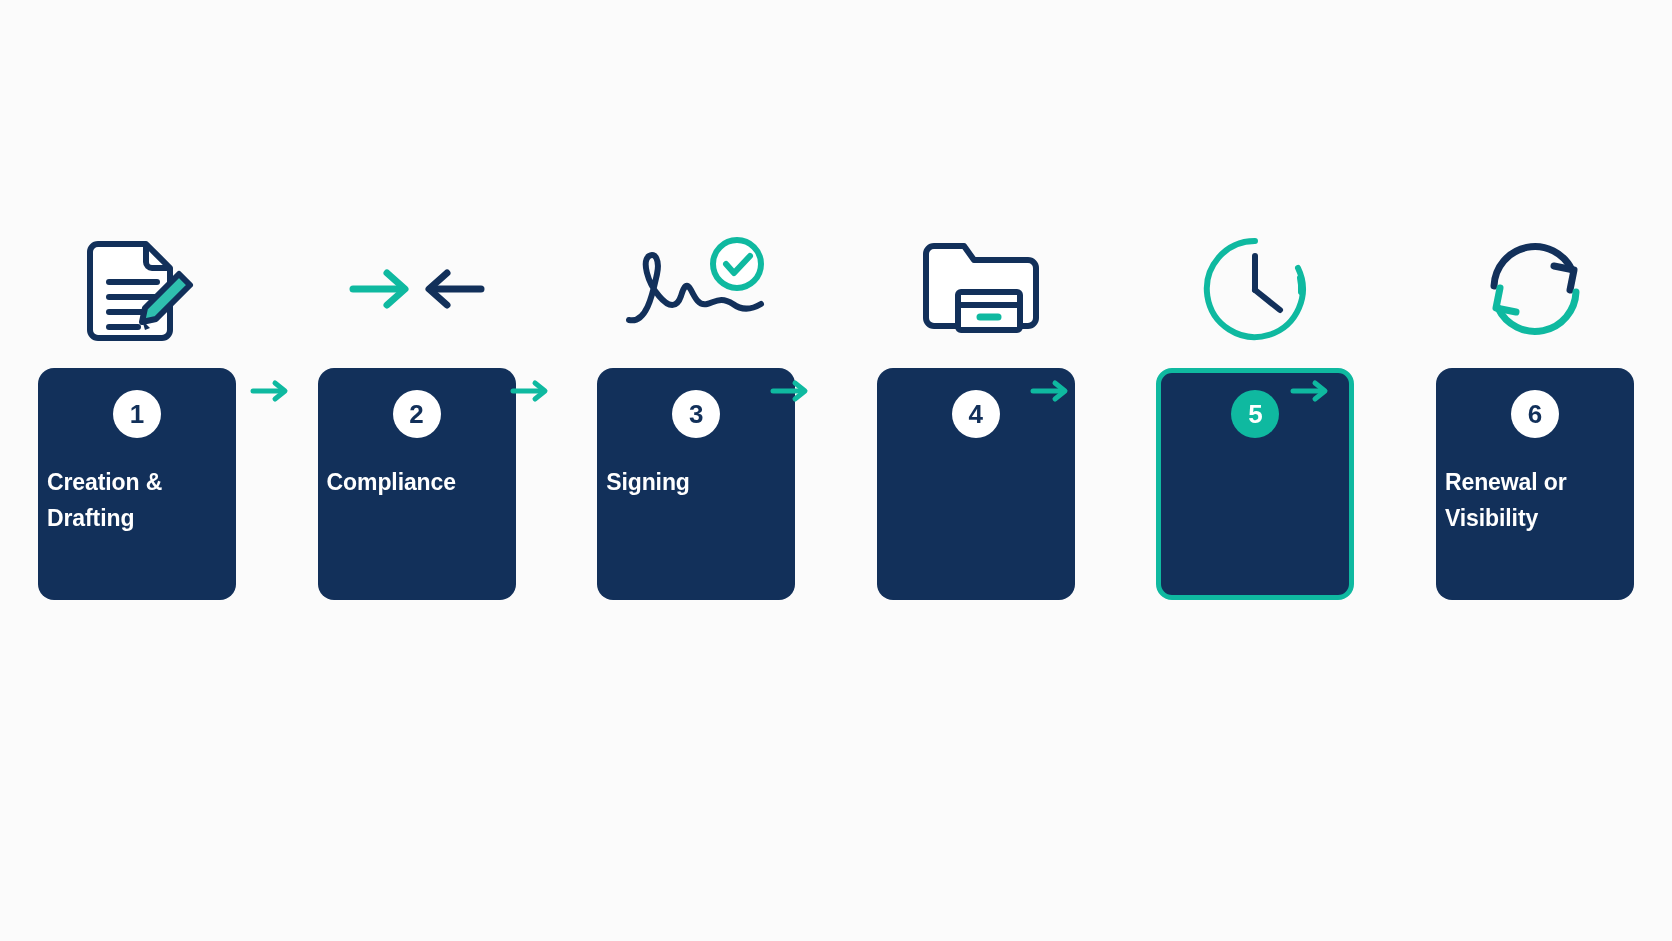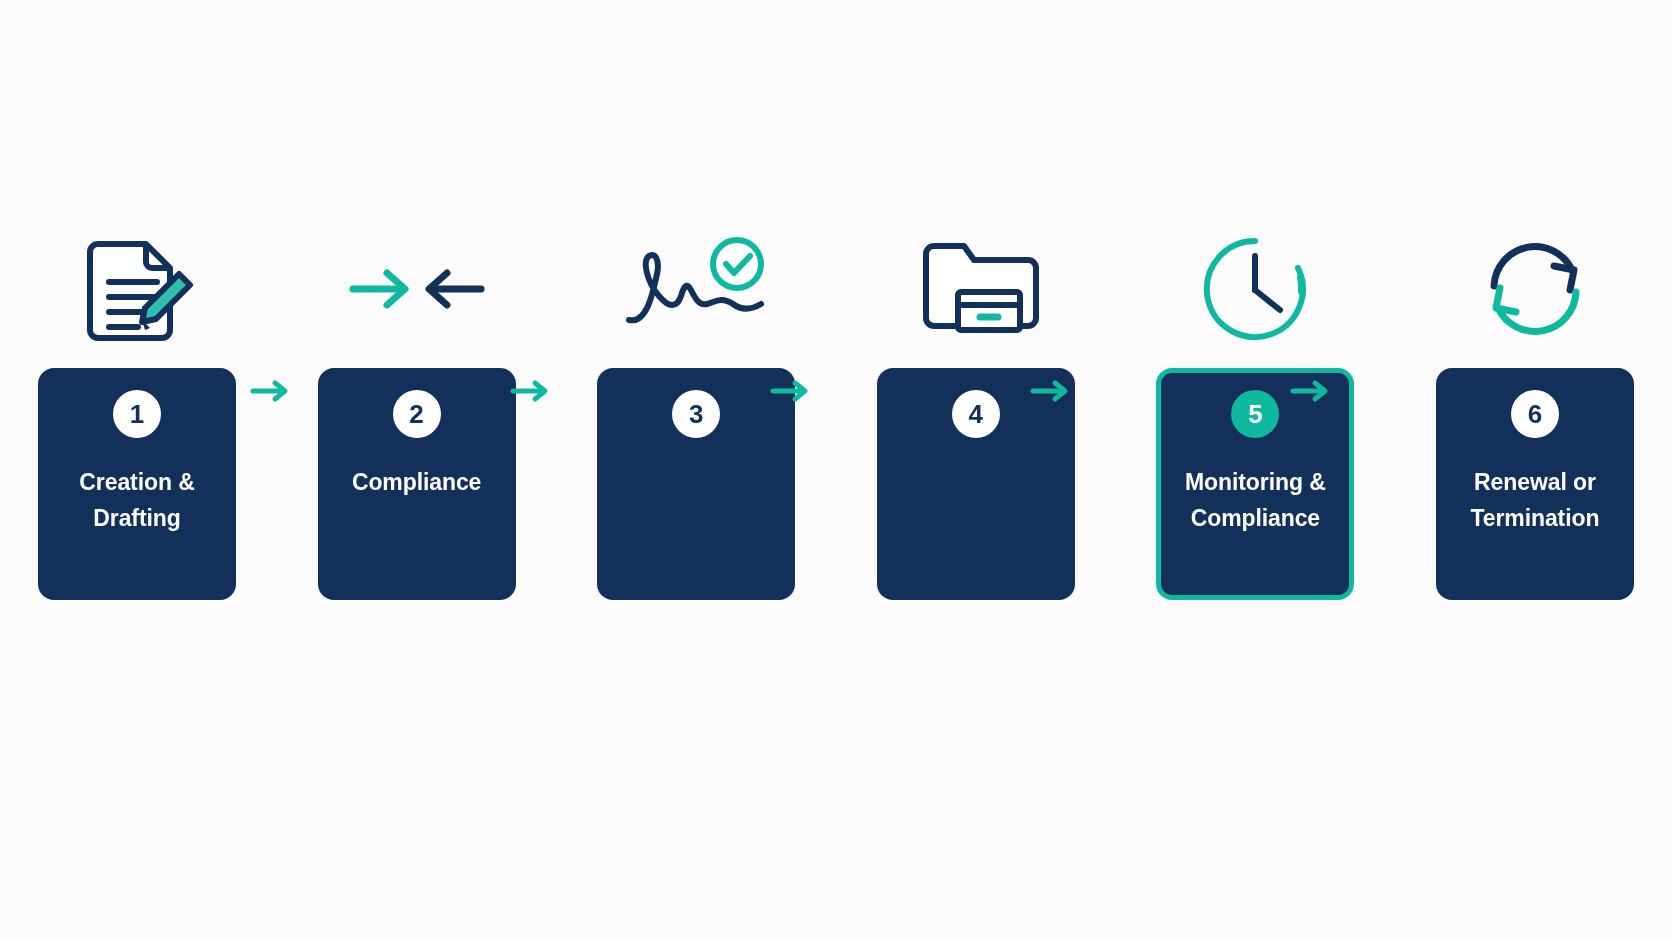--- a/index.html
+++ b/index.html
@@ -100,21 +100,21 @@
     background: #0fb9a0;
     color: #ffffff;
   }
 
   .step-label {
     margin-top: 27px;
     color: #ffffff;
     font-size: 23px;
     font-weight: bold;
     line-height: 1.55;
-    text-align: center;
+    text-align: left;
     width: 180px;
     letter-spacing: -0.1px;
   }
 
   
   .connector {
     position: absolute;
     top: 376px;
     width: 44px;
     height: 30px;
@@ -171,20 +171,21 @@
         <svg width="150" height="110" viewBox="0 0 150 110" fill="none">
           <path d="M8 86 C26 90 32 58 36 40 C39 26 34 18 28 22 C21 27 26 48 38 62
                    C48 74 56 74 60 62 C63 52 66 48 70 56 C74 64 78 72 86 70
                    C94 68 100 62 112 70 C120 76 130 76 140 70" stroke="#12305a" stroke-width="6" stroke-linecap="round" fill="none"></path>
           <circle cx="116" cy="30" r="24" stroke="#0fb9a0" stroke-width="6" fill="#ffffff"></circle>
           <path d="M105 30 l8 9 16 -17" stroke="#0fb9a0" stroke-width="6" stroke-linecap="round" stroke-linejoin="round" fill="none"></path>
         </svg>
       </div>
       <div class="step-card">
         <div class="step-badge">3</div>
+        <div class="step-label">Signing</div>
       </div>
     </div>
 
     <div class="step">
       <div class="step-icon">
         <svg width="120" height="110" viewBox="0 0 120 110" fill="none">
           <path d="M10 20 a8 8 0 0 1 8 -8 h30 l10 14 h54 a8 8 0 0 1 8 8 v50 a8 8 0 0 1 -8 8
                    h-94 a8 8 0 0 1 -8 -8 z" stroke="#12305a" stroke-width="6" stroke-linejoin="round" fill="#ffffff"></path>
           <rect x="42" y="58" width="62" height="38" rx="3" stroke="#12305a" stroke-width="6" fill="#ffffff"></rect>
           <line x1="42" y1="71" x2="104" y2="71" stroke="#12305a" stroke-width="6"></line>
@@ -200,36 +201,35 @@
       <div class="step-icon">
         <svg width="110" height="110" viewBox="0 0 110 110" fill="none">
           <path d="M55 7 a48 48 0 1 0 43 27" stroke="#0fb9a0" stroke-width="6" stroke-linecap="round" fill="none"></path>
           <path d="M100 44 a48 48 0 0 1 1 14" stroke="#0fb9a0" stroke-width="6" stroke-linecap="round" fill="none"></path>
           <line x1="55" y1="22" x2="55" y2="56" stroke="#12305a" stroke-width="6" stroke-linecap="round"></line>
           <line x1="55" y1="56" x2="80" y2="76" stroke="#12305a" stroke-width="6" stroke-linecap="round"></line>
         </svg>
       </div>
       <div class="step-card is-active">
         <div class="step-badge">5</div>
-        <div class="step-label">Monitoring &amp; Compliance</div>
       </div>
     </div>
 
     <div class="step">
       <div class="step-icon">
         <svg width="110" height="110" viewBox="0 0 110 110" fill="none">
           <path d="M14 52 A41 41 0 0 1 92 36" stroke="#12305a" stroke-width="7" stroke-linecap="round" fill="none"></path>
           <path d="M74 32 l20 4 -4 20" stroke="#12305a" stroke-width="7" stroke-linecap="round" stroke-linejoin="round" fill="none"></path>
           <path d="M96 58 A41 41 0 0 1 18 74" stroke="#0fb9a0" stroke-width="7" stroke-linecap="round" fill="none"></path>
           <path d="M36 78 l-20 -4 4 -20" stroke="#0fb9a0" stroke-width="7" stroke-linecap="round" stroke-linejoin="round" fill="none"></path>
         </svg>
       </div>
       <div class="step-card">
         <div class="step-badge">6</div>
-        <div class="step-label">Renewal or Termination</div>
+        <div class="step-label">Renewal or Visibility</div>
       </div>
     </div>
 
   </div>
 
   <div class="connector" style="left:248px;">
     <svg width="40" height="24" viewBox="0 0 40 24" fill="none">
       <line x1="3" y1="12" x2="32" y2="12" stroke="#0fb9a0" stroke-width="5" stroke-linecap="round"></line>
       <path d="M25 4 l10 8 -10 8" stroke="#0fb9a0" stroke-width="5" stroke-linecap="round" stroke-linejoin="round" fill="none"></path>
     </svg>

